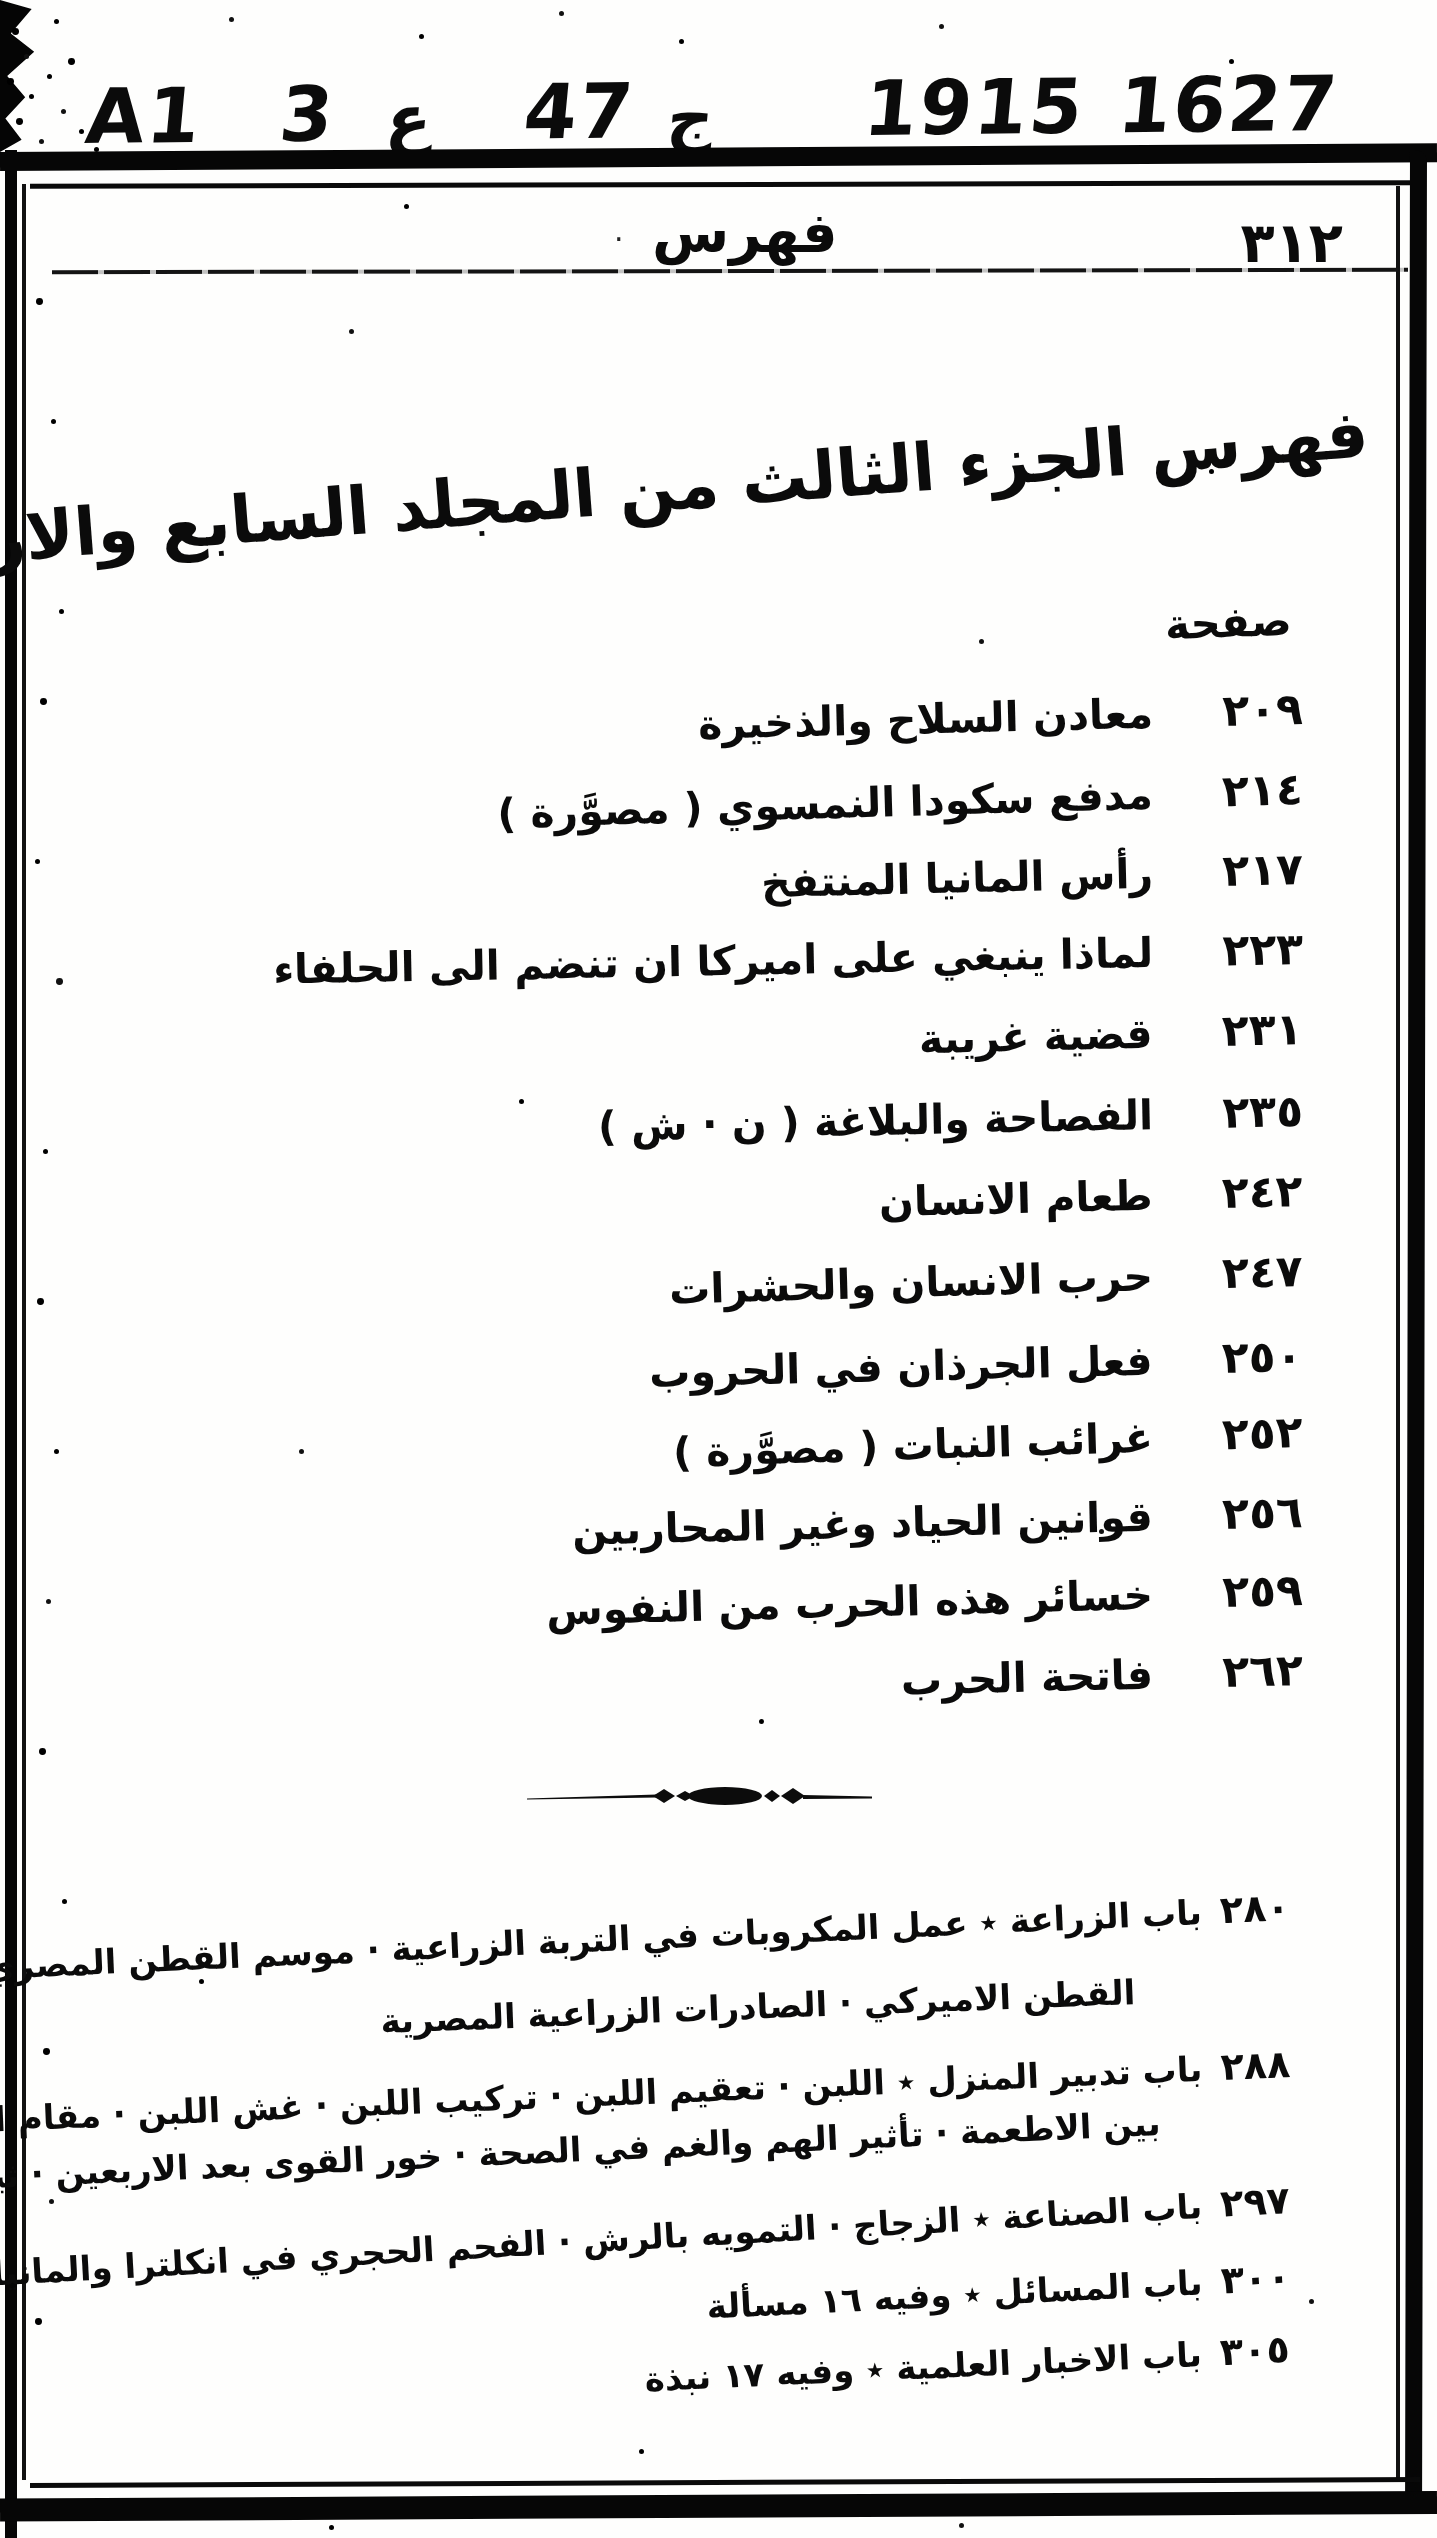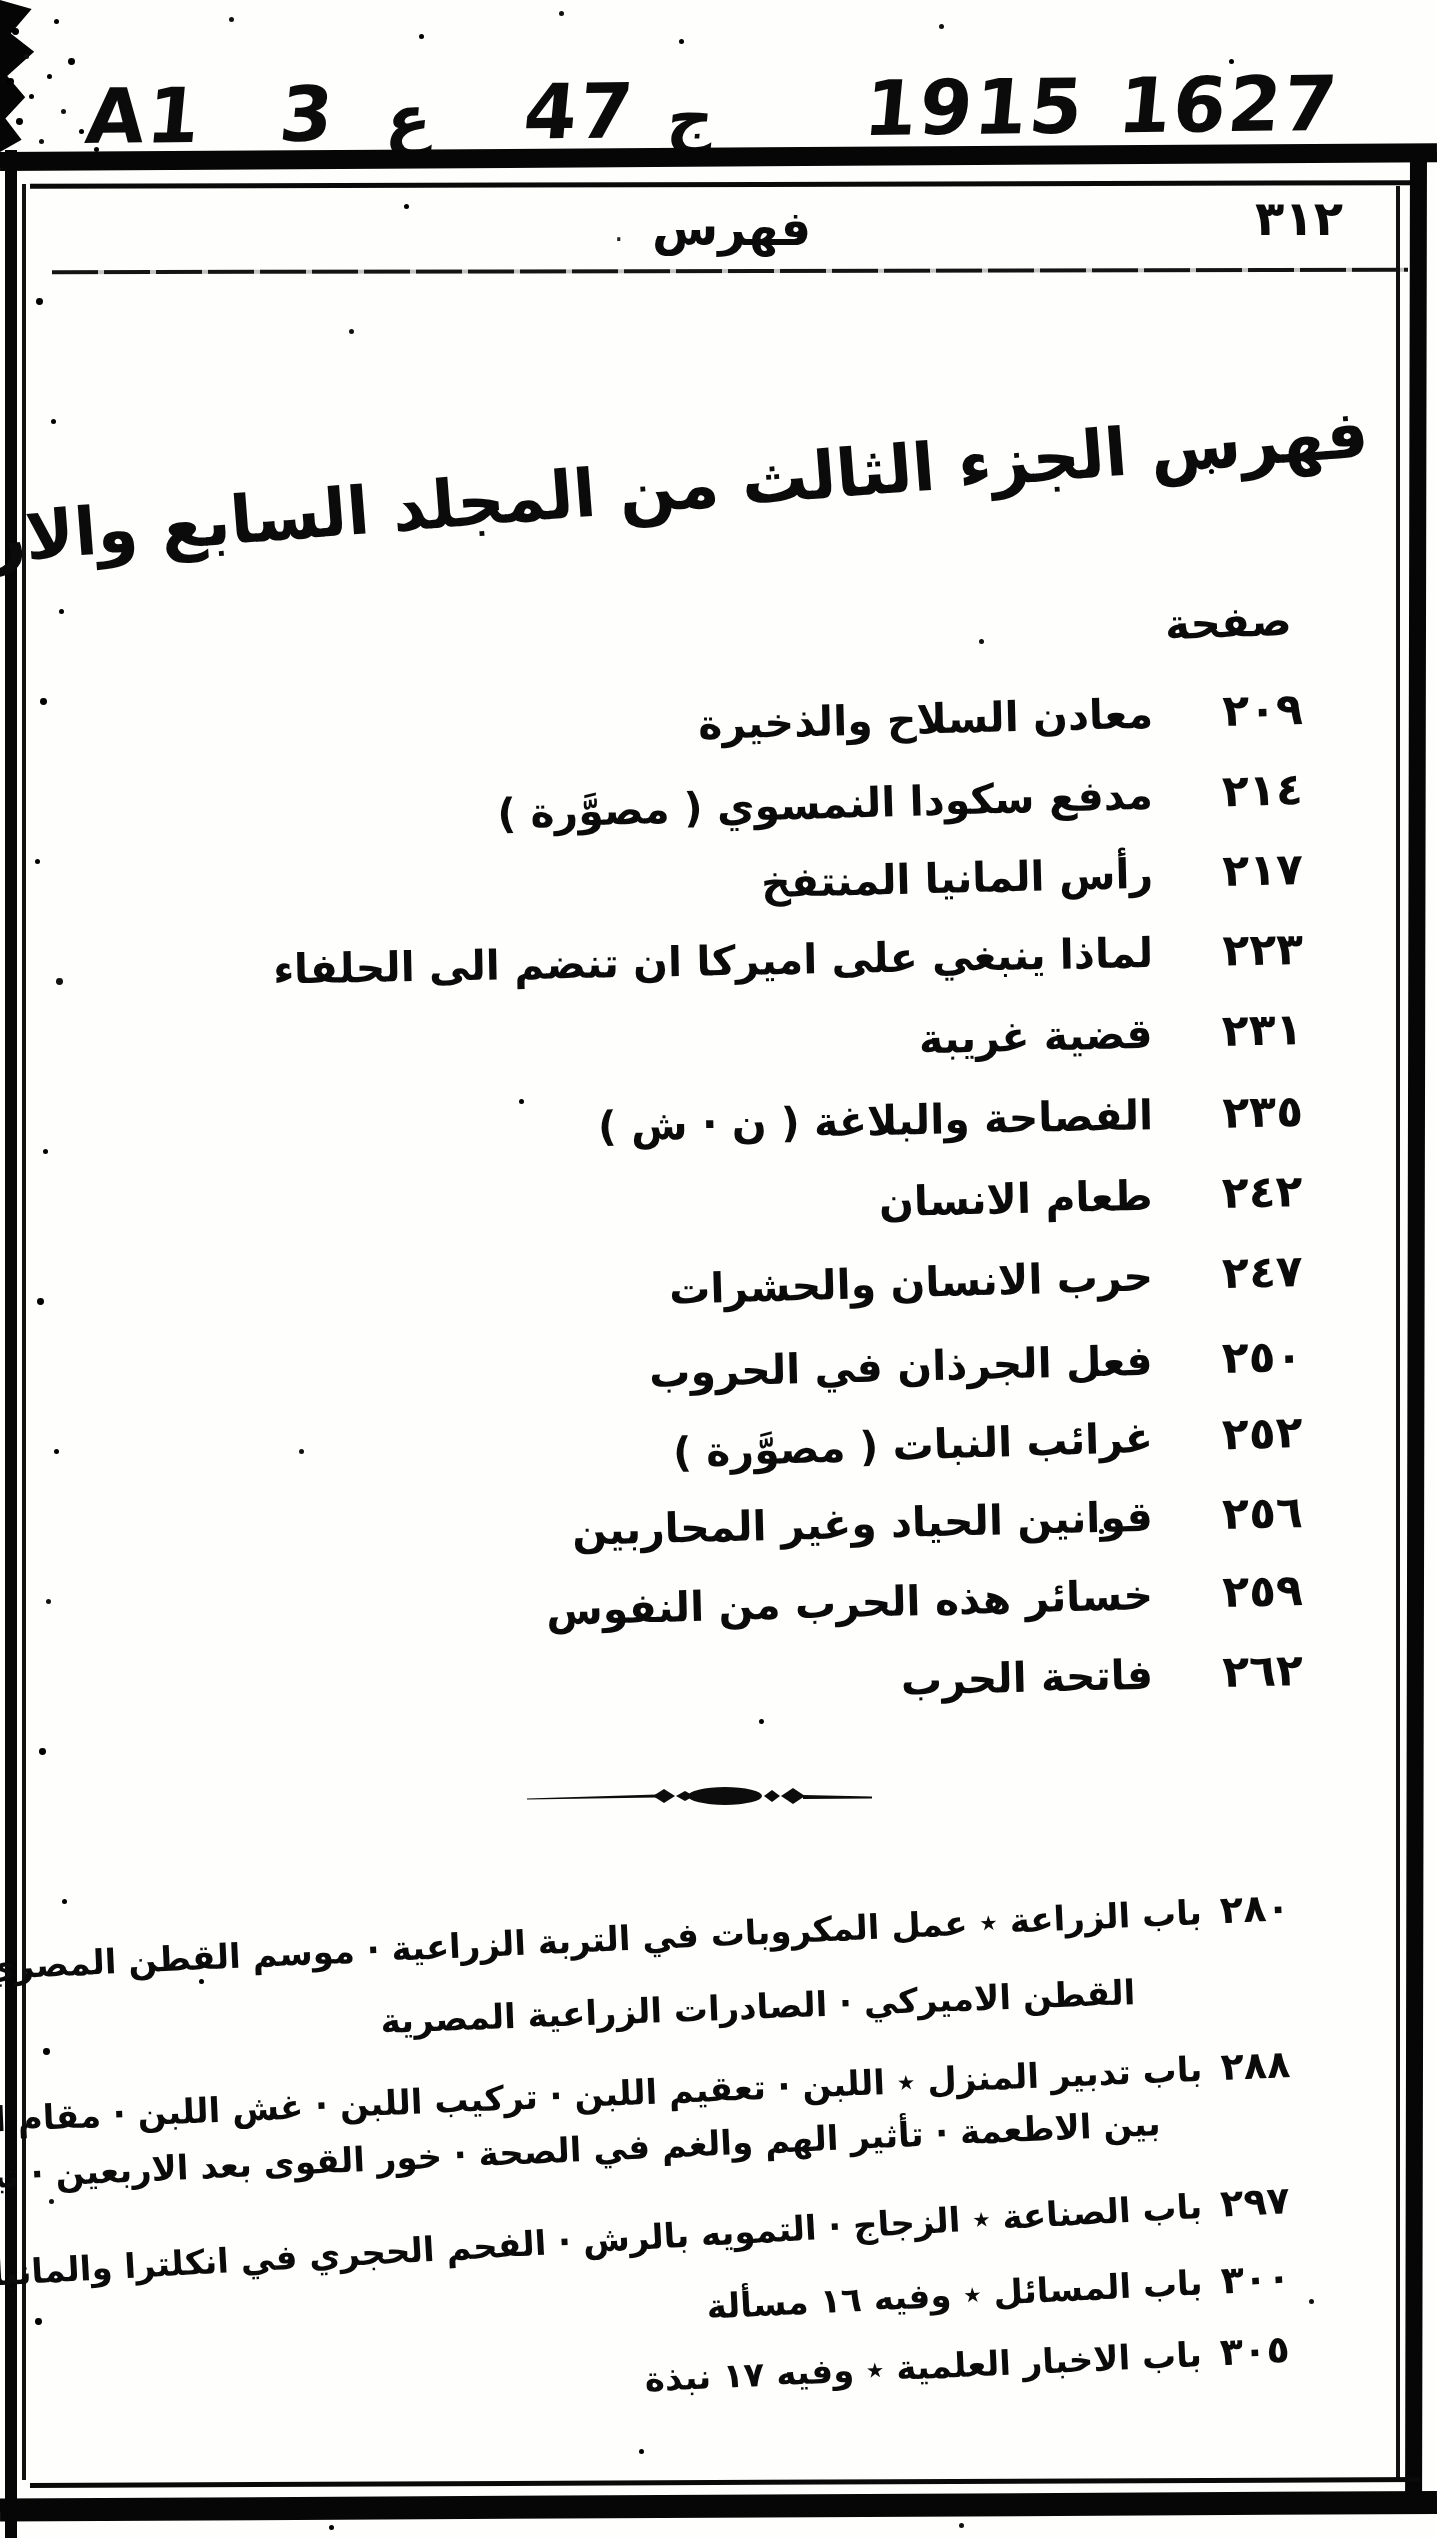--- a/index.html
+++ b/index.html
@@ -18,22 +18,22 @@
   .fb-thick{left:0;top:2491px;width:1437px;height:23px;background:#060606;transform:rotate(-0.3deg);transform-origin:100% 50%;}
 
   
   .hand{left:88px;top:42px;width:1345px;height:112px;display:flex;align-items:flex-end;
         font-weight:700;font-size:76px;transform:skewX(-6deg) rotate(-0.6deg);letter-spacing:2px;}
   .hand span{display:inline-block;unicode-bidi:isolate;}
   .h2{margin-left:78px;} .h3{margin-left:52px;font-size:66px;} .h4{margin-left:92px;}
   .h5{margin-left:34px;font-size:64px;} .h6{margin-left:150px;} .h7{margin-left:34px;}
 
   
-  .pgnum{right:94px;top:190px;font-size:48px;font-weight:700;letter-spacing:6px;}
-  .hdr-title{left:652px;top:200px;font-size:48px;font-weight:700;}
+  .pgnum{right:94px;top:210px;font-size:56px;font-weight:700;letter-spacing:6px;}
+  .hdr-title{left:652px;top:200px;font-size:56px;font-weight:700;}
   .hdr-mark{left:614px;top:222px;font-size:30px;color:#222;}
   .hdr-rule{left:52px;top:269px;width:1356px;height:4px;transform:rotate(-0.1deg);
             background:repeating-linear-gradient(90deg,#141414 0 46px,rgba(20,20,20,.25) 46px 52px);}
 
   
   .big-title{left:148px;top:442px;width:1222px;text-align:center;direction:rtl;
              font-size:66px;font-weight:700;transform:rotate(-4.4deg);white-space:nowrap;}
 
   .col-label{right:145px;top:598px;font-size:42px;font-weight:700;transform:rotate(-2deg);}
 

